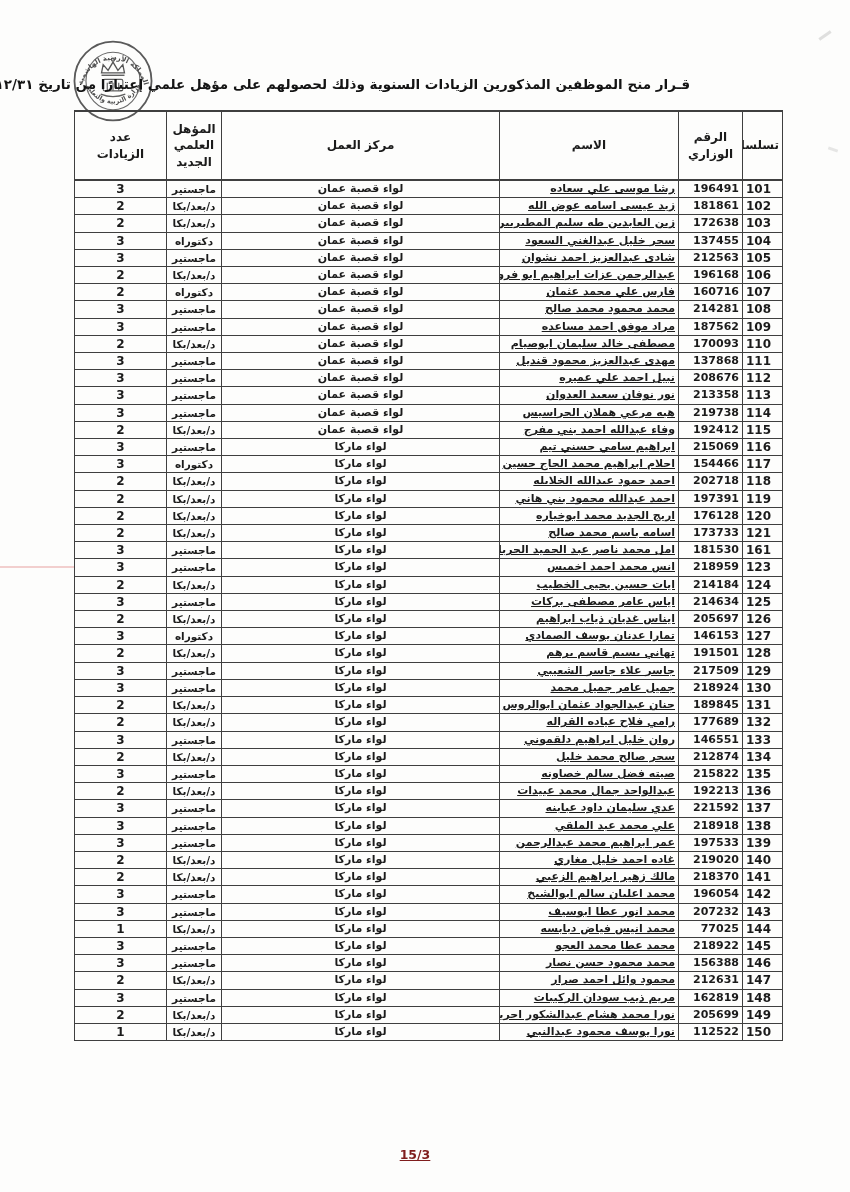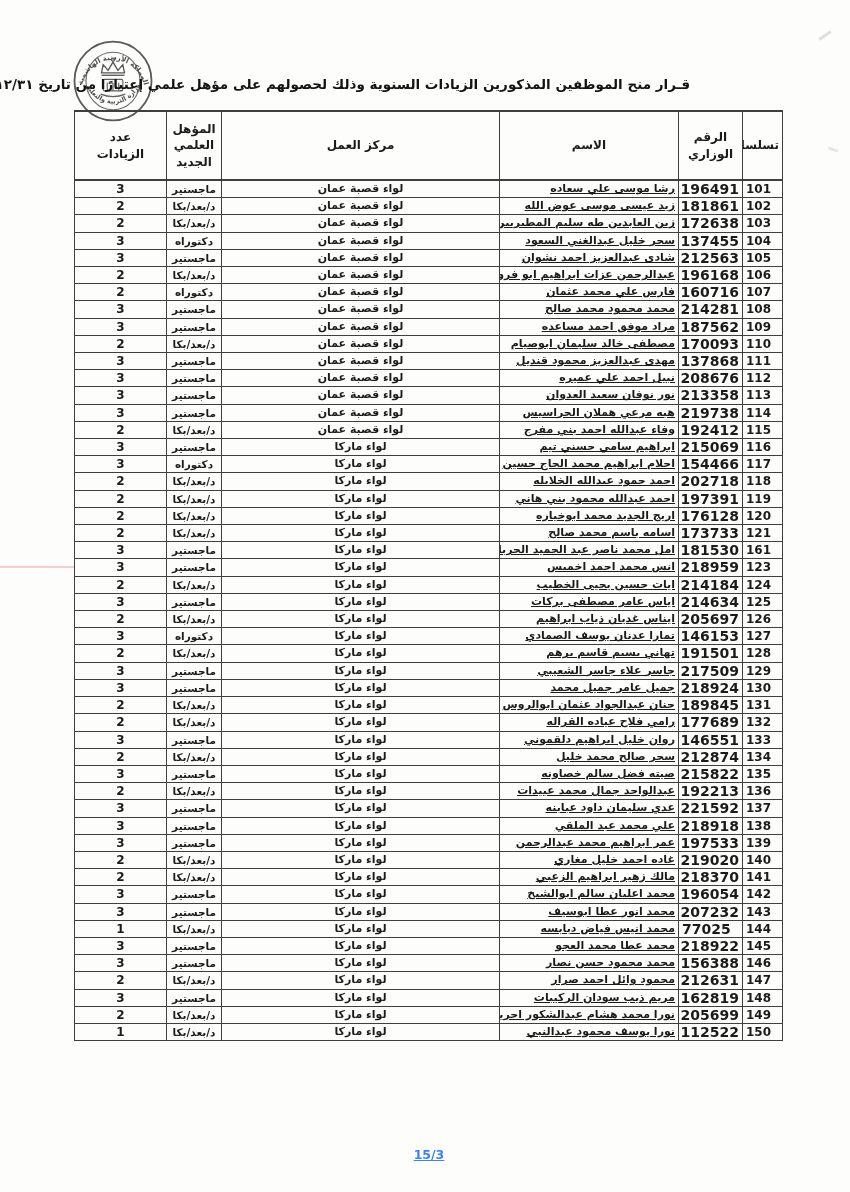--- a/index.html
+++ b/index.html
@@ -70,29 +70,29 @@
   }
   
   col.w-serial{width:40px;}
   col.w-ministry{width:64px;}
   col.w-name{width:179px;}
   col.w-center{width:278px;}
   col.w-qual{width:55px;}
   col.w-inc{width:92px;}
 
   td.c0{ text-align:left; font-size:12px; }                 
-  td.c1{ text-align:left; font-size:14px; }                 
+  td.c1{ text-align:right; font-size:11px; }                 
   td.c2{ text-align:right;  font-size:11px;text-decoration:underline; }                 
   td.c3{ text-align:center;  font-size:11px; }                 
   td.c4{ text-align:center; font-size:10.5px; padding:0 1px;} 
   td.c5{ text-align:center; font-size:12px; }                 
 
   .page-number{
-    position:absolute;top:1147px;right:67px;width:708px;
-    text-align:center;font-size:12.5px;color:#3b82f6;
+    position:absolute;top:1147px;right:81px;width:708px;
+    text-align:center;font-size:12.5px;color:#7f1d1d;
     direction:ltr;
     text-decoration:underline;
   }
   .seal svg text{font-family:"DejaVu Sans", sans-serif;}
 </style>
 </head>
 <body>
 
 <div class="page">
 
@@ -159,21 +159,21 @@
           <td class="c0">101</td>
           <td class="c1">196491</td>
           <td class="c2">رشا موسى علي سعاده</td>
           <td class="c3">لواء قصبة عمان</td>
           <td class="c4">ماجستير</td>
           <td class="c5">3</td>
         </tr>
         <tr>
           <td class="c0">102</td>
           <td class="c1">181861</td>
-          <td class="c2">زيد عيسى موسى عوض الله</td>
+          <td class="c2">زيد عيسى اسامه عوض الله</td>
           <td class="c3">لواء قصبة عمان</td>
           <td class="c4">د/بعد/بكا</td>
           <td class="c5">2</td>
         </tr>
         <tr>
           <td class="c0">103</td>
           <td class="c1">172638</td>
           <td class="c2">زين العابدين طه سليم المطيريين</td>
           <td class="c3">لواء قصبة عمان</td>
           <td class="c4">د/بعد/بكا</td>

